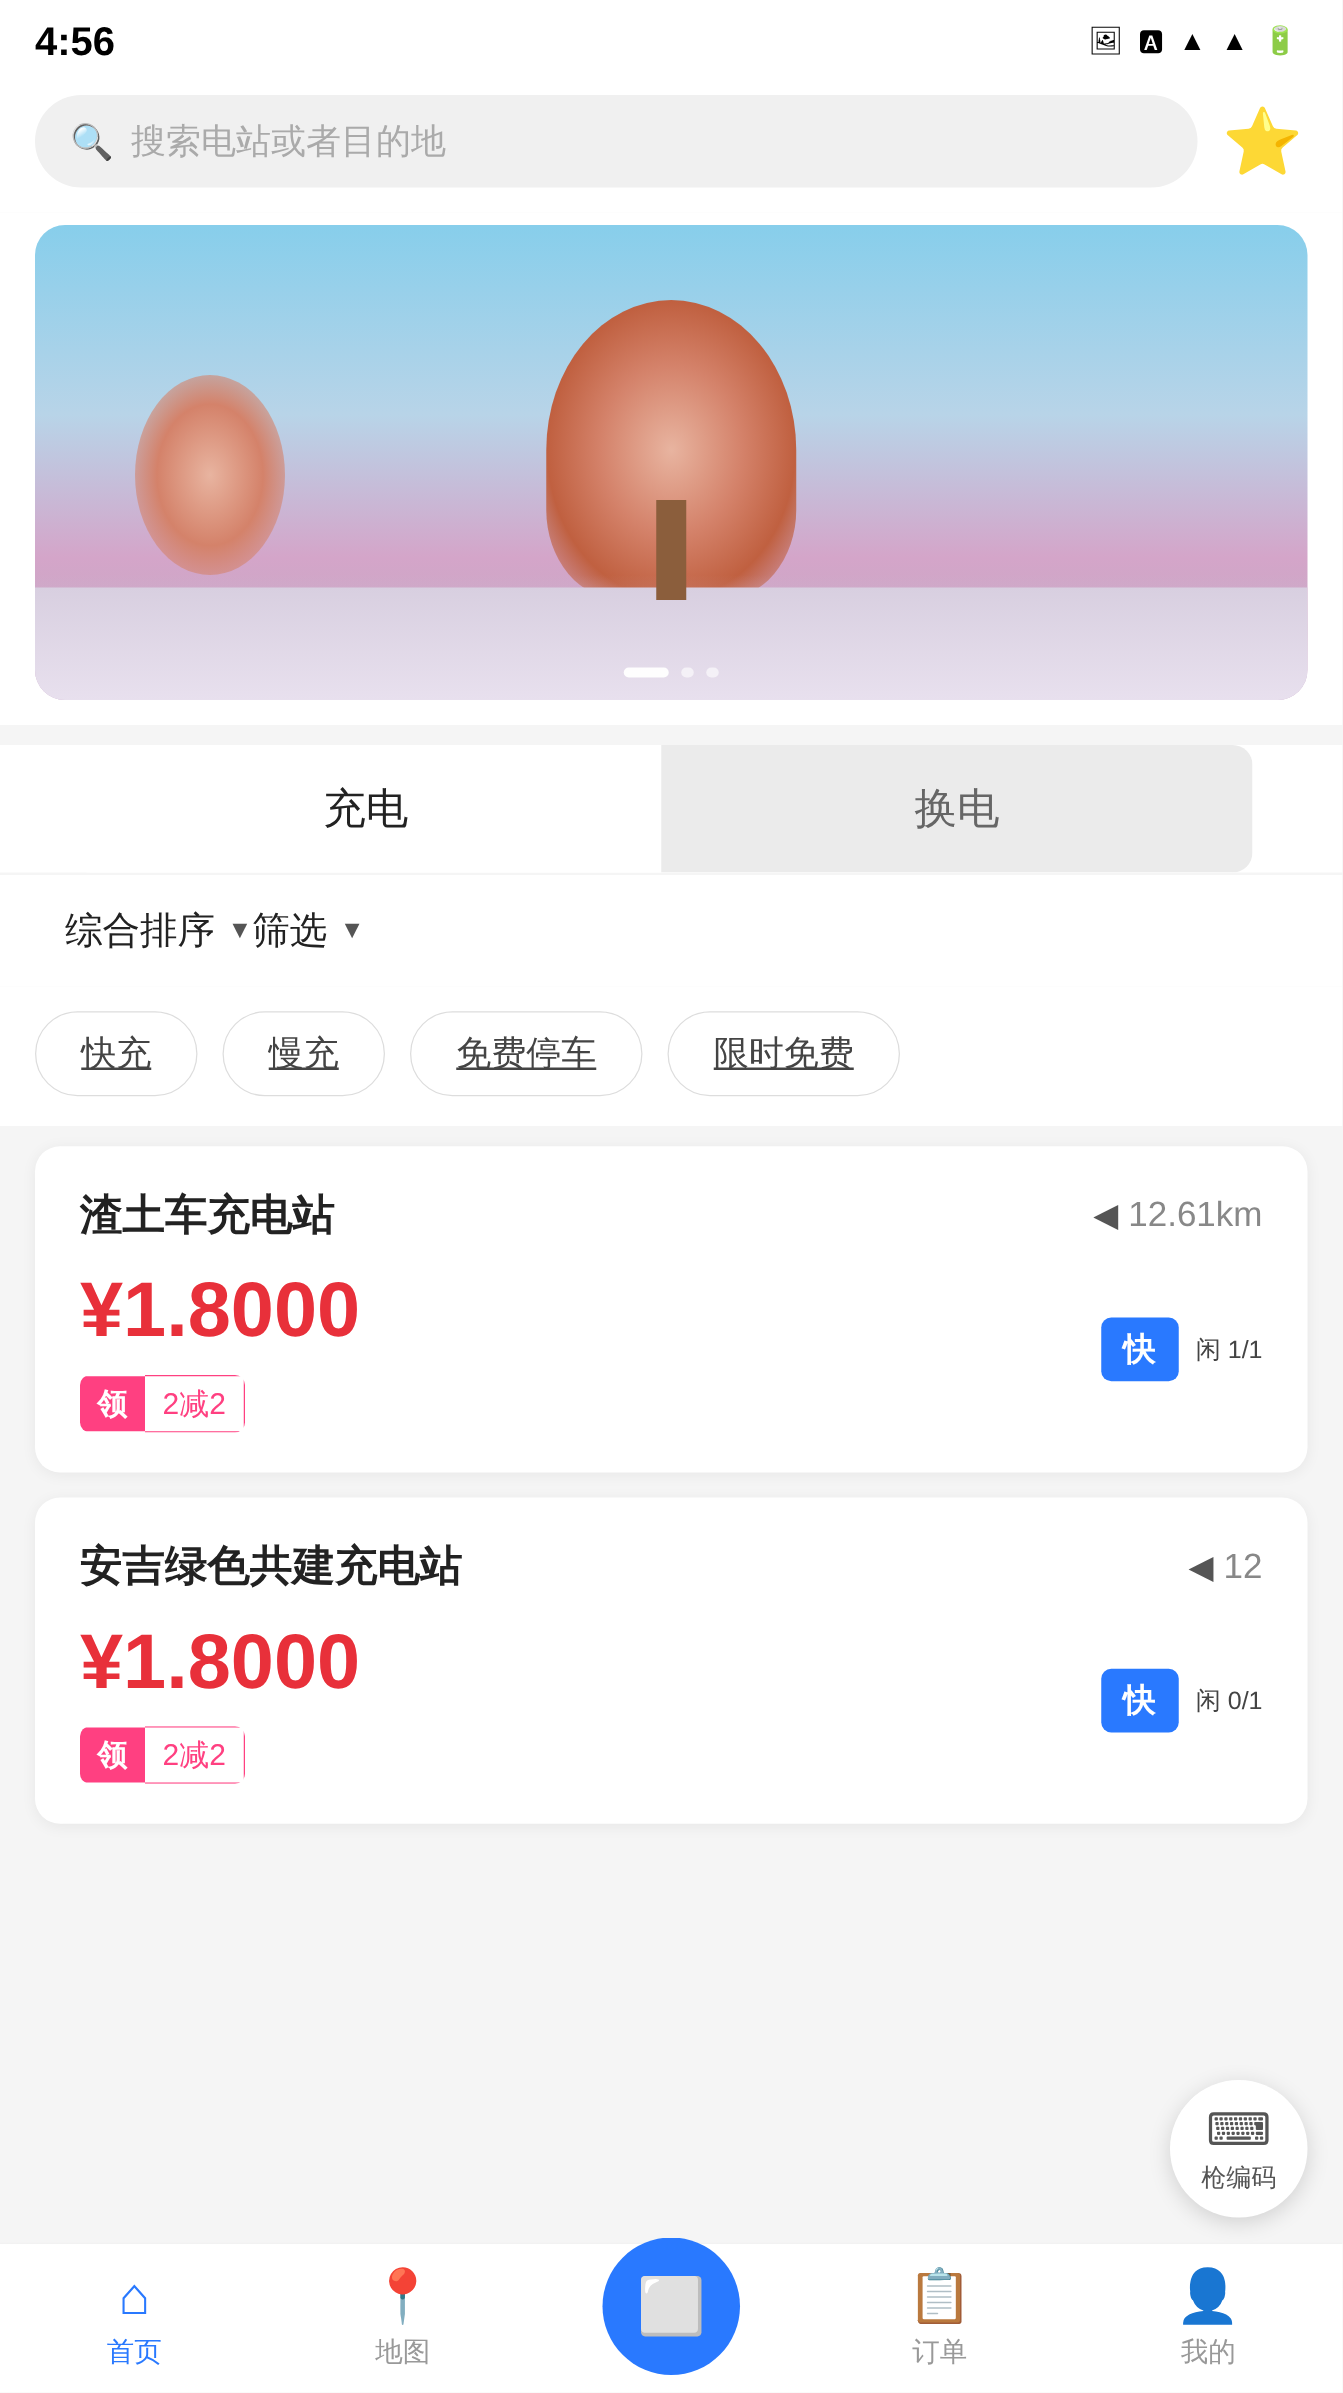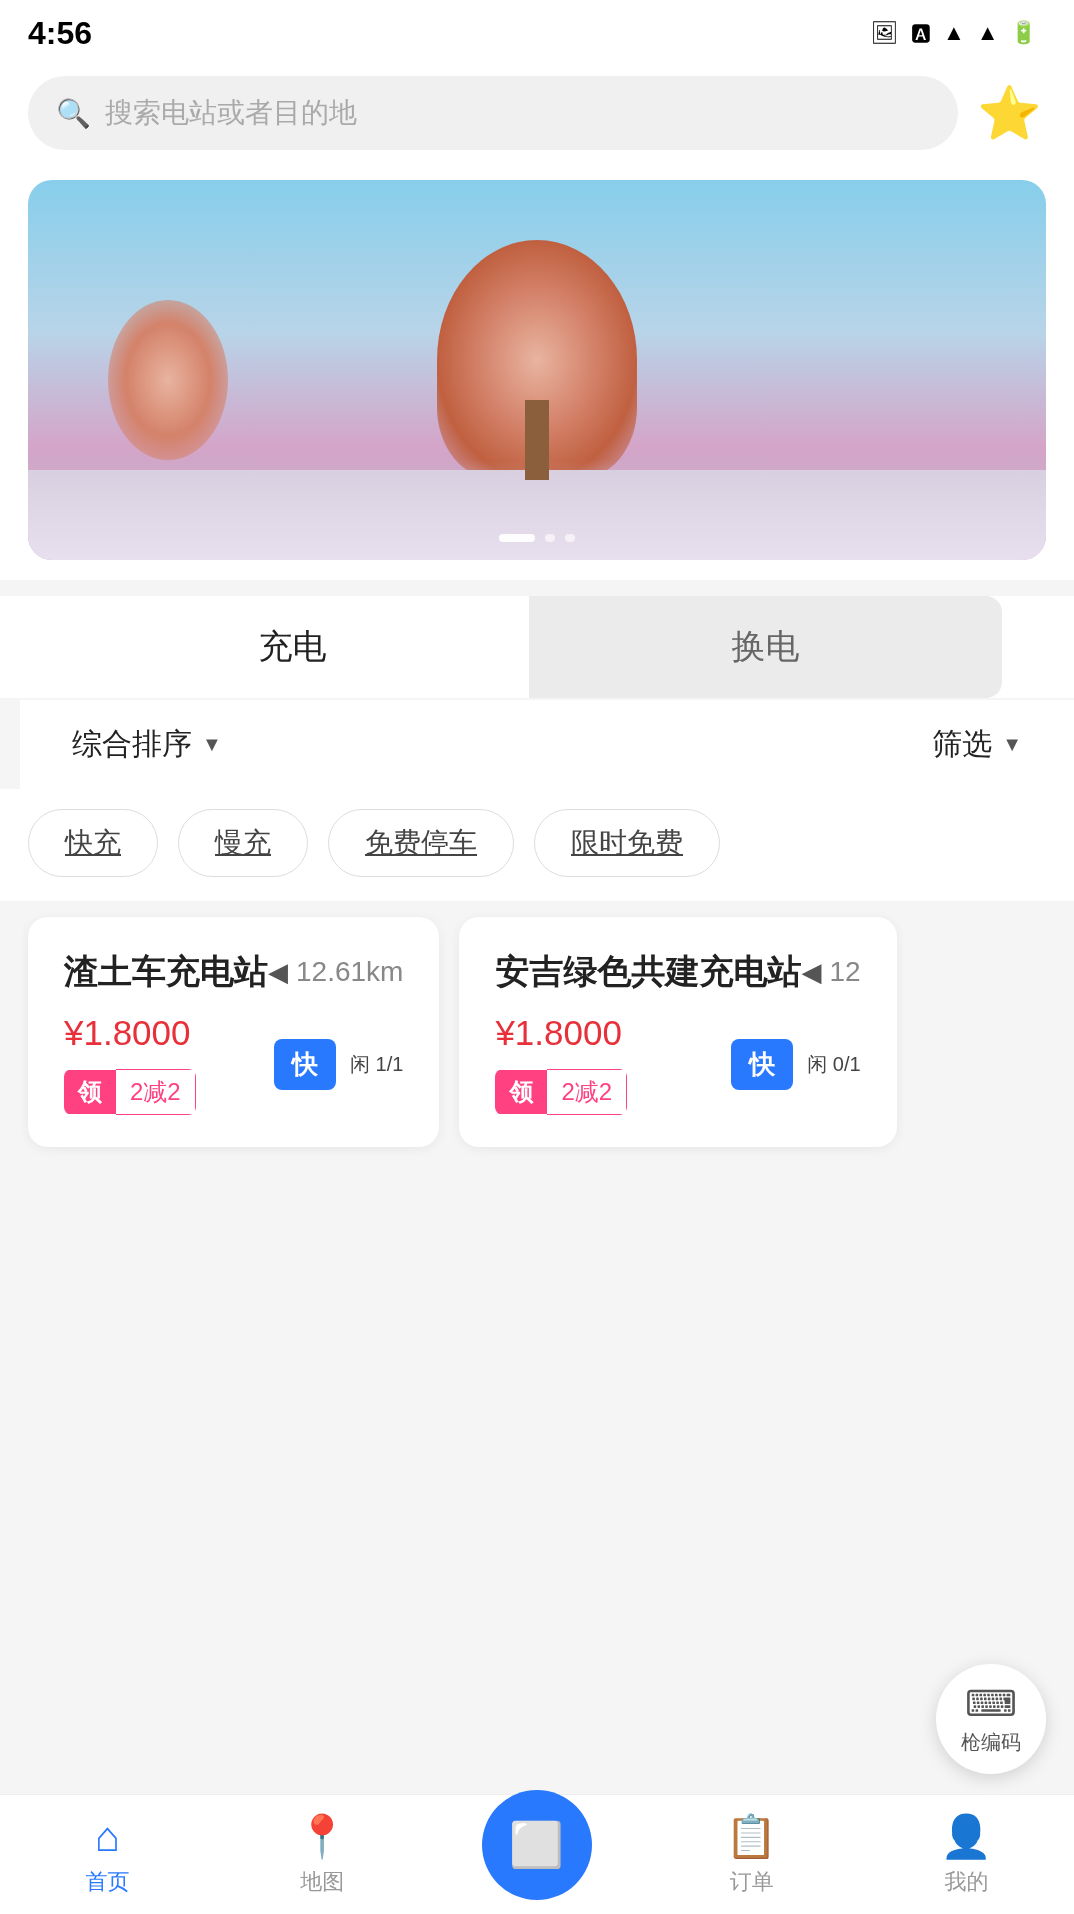--- a/index.html
+++ b/index.html
@@ -154,26 +154,24 @@
       border-radius: 14px 14px 14px 14px;
     }
     .tab-item.inactive {
       background: #ebebeb;
       color: #666;
     }
 
     
     .sort-filter {
       display: flex;
-      justify-content: space-between;
       align-items: center;
       padding: 24px 52px;
       background: #fff;
       margin-top: 2px;
-      margin-left: 20px;
     }
     .sort-btn, .filter-btn {
       display: flex;
       align-items: center;
       gap: 10px;
       font-size: 30px;
       color: #222;
       font-weight: 500;
       cursor: pointer;
     }
@@ -198,21 +196,21 @@
       color: #444;
       cursor: pointer;
       background: #fff;
       text-decoration: underline;
     }
 
     
     .cards-container {
       padding: 16px 28px;
       display: flex;
-      flex-direction: row;
+      flex-direction: column;
       gap: 20px;
       background: #f5f5f5;
     }
     .station-card {
       background: #fff;
       border-radius: 20px;
       padding: 32px 36px;
       box-shadow: 0 2px 12px rgba(0,0,0,0.06);
     }
     .card-header {
@@ -232,22 +230,22 @@
       display: flex;
       align-items: center;
       gap: 8px;
     }
     .card-body {
       display: flex;
       justify-content: space-between;
       align-items: center;
     }
     .price {
-      font-size: 35px;
-      font-weight: 400;
+      font-size: 62px;
+      font-weight: 700;
       color: #e8303a;
     }
     .badge-area {
       display: flex;
       align-items: center;
       gap: 14px;
     }
     .fast-badge {
       background: #2979ff;
       color: #fff;

